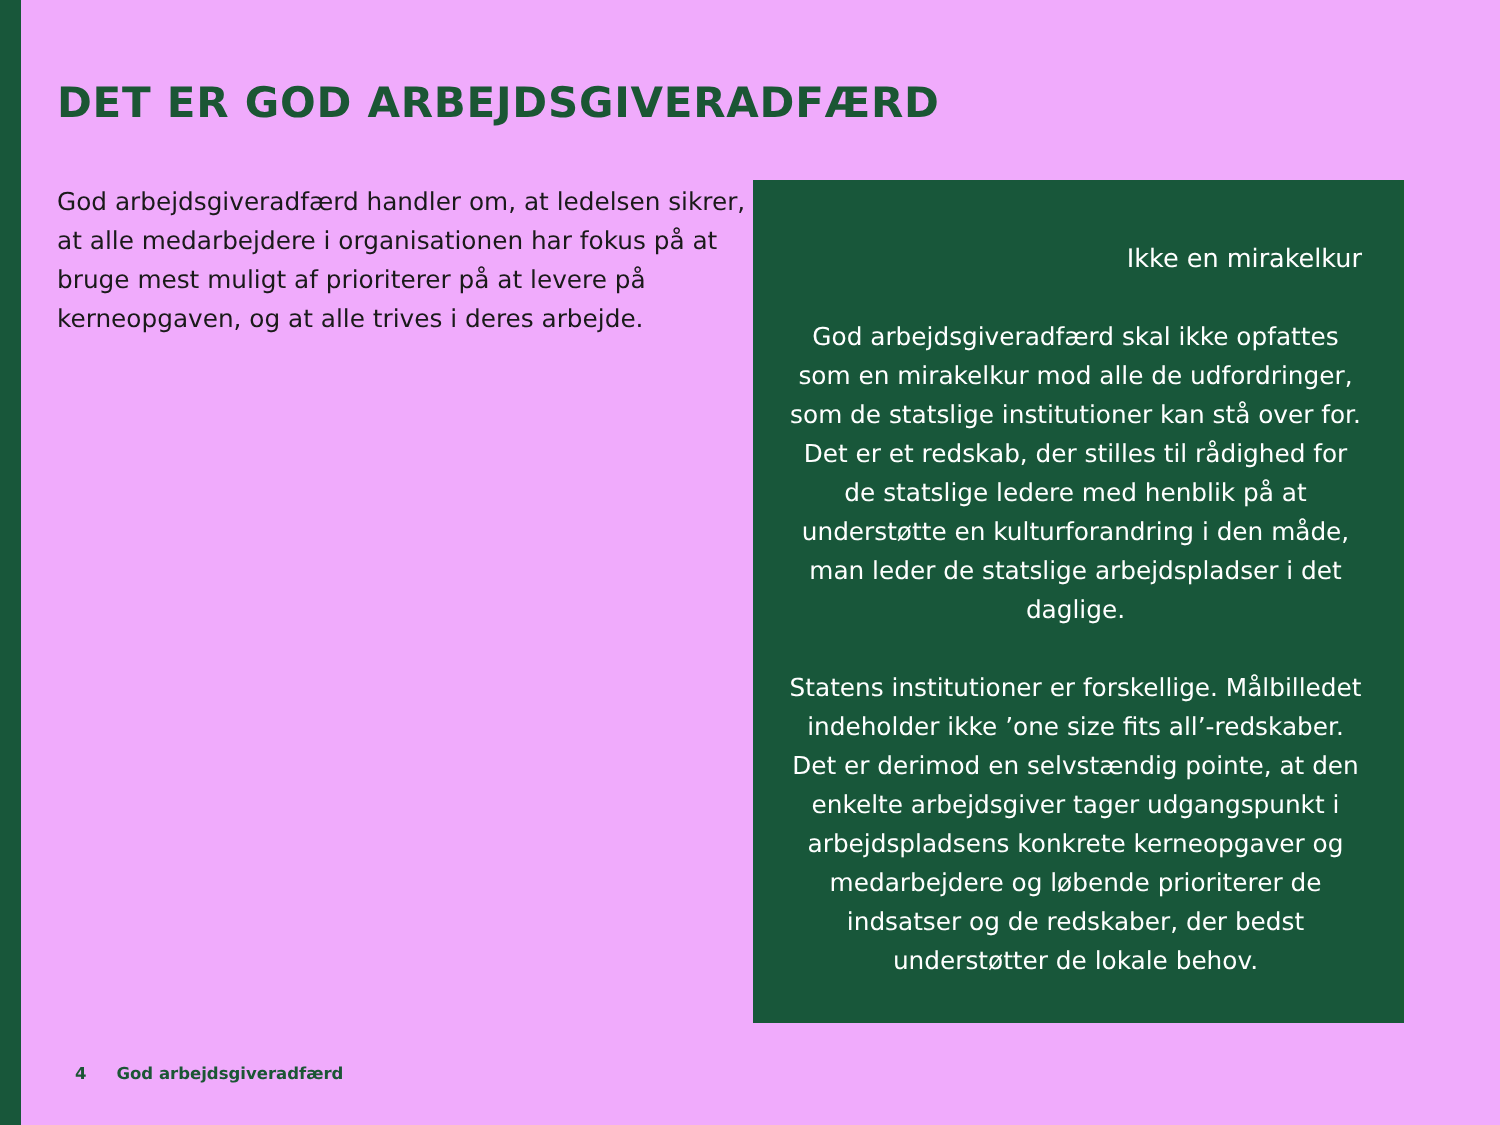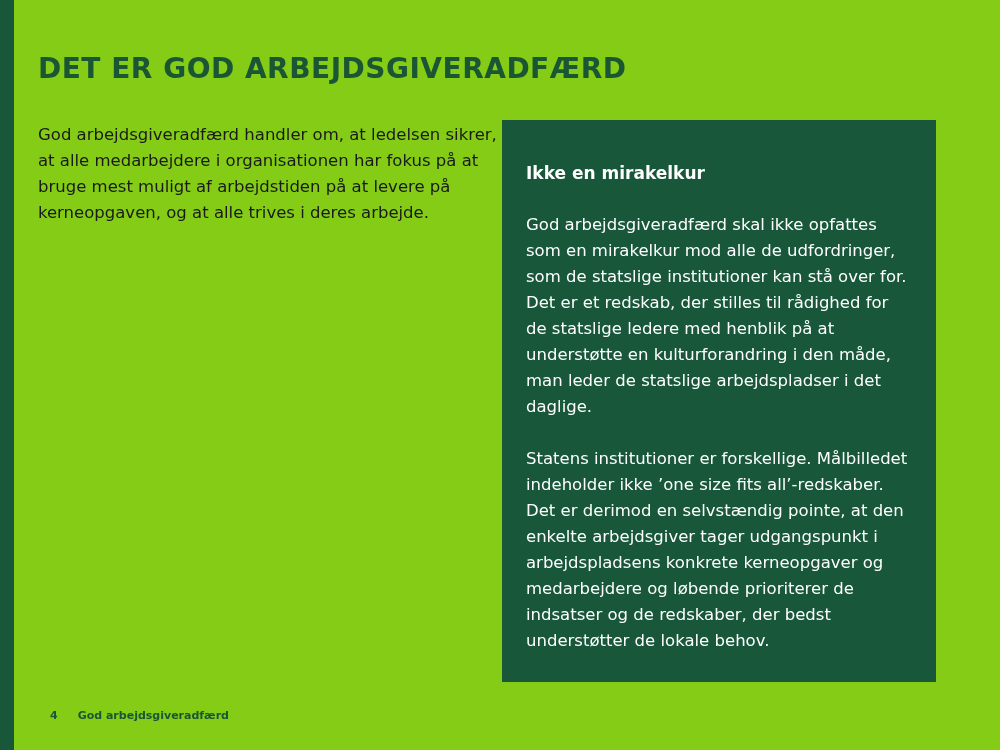--- a/index.html
+++ b/index.html
@@ -4,21 +4,21 @@
 <style>
   * { margin: 0; padding: 0; box-sizing: border-box; }
   html, body { background: #e8e8e8; }
   body {
     font-family: "DejaVu Sans", "Liberation Sans", sans-serif;
   }
   .slide {
     position: relative;
     width: 1000px;
     height: 750px;
-    background: #84cc16;
+    background: #f0abfc;
     overflow: hidden;
     margin: 0 auto;
     padding-left: 14px;
   }
   .edge-bar {
     position: absolute;
     left: 0;
     top: 0;
     width: 14px;
     height: 750px;
@@ -52,25 +52,27 @@
     top: 120px;
     width: 434px;
     height: 562px;
     background: #18573a;
     color: #ffffff;
     padding: 40px 28px 0 24px;
     font-size: 16.5px;
     line-height: 26px;
   }
   .callout-heading {
-    font-weight: bold;
+    font-weight: normal;
     font-size: 17px;
+    text-align: right;
   }
   .callout-box p.callout-paragraph {
     margin-top: 26px;
+    text-align: center;
   }
   .footer {
     position: absolute;
     left: 50px;
     bottom: 28px;
     display: flex;
     align-items: baseline;
     gap: 20px;
     font-size: 11px;
     font-weight: bold;
@@ -80,21 +82,21 @@
 </head>
 <body>
 
 <div class="slide">
 
   <div class="edge-bar"></div>
 
   <h1 class="page-title">DET ER GOD ARBEJDSGIVERADFÆRD</h1>
 
   <div class="body-column">
-    <p>God arbejdsgiveradfærd handler om, at ledelsen sikrer, at alle medarbejdere i organisationen har fokus på at bruge mest muligt af arbejdstiden på at levere på kerneopgaven, og at alle trives i deres arbejde.</p>
+    <p>God arbejdsgiveradfærd handler om, at ledelsen sikrer, at alle medarbejdere i organisationen har fokus på at bruge mest muligt af prioriterer på at levere på kerneopgaven, og at alle trives i deres arbejde.</p>
   </div>
 
   <div class="callout-box">
     <div class="callout-heading">Ikke en mirakelkur</div>
     <p class="callout-paragraph">God arbejdsgiveradfærd skal ikke opfattes som en mirakelkur mod alle de udfordringer, som de statslige institutioner kan stå over for. Det er et redskab, der stilles til rådighed for de statslige ledere med henblik på at understøtte en kulturforandring i den måde, man leder de statslige arbejdspladser i det daglige.</p>
     <p class="callout-paragraph">Statens institutioner er forskellige. Målbilledet indeholder ikke ’one size fits all’-redskaber. Det er derimod en selvstændig pointe, at den enkelte arbejdsgiver tager udgangspunkt i arbejdspladsens konkrete kerneopgaver og medarbejdere og løbende prioriterer de indsatser og de redskaber, der bedst understøtter de lokale behov.</p>
   </div>
 
   <div class="footer">
     <span>4</span>

